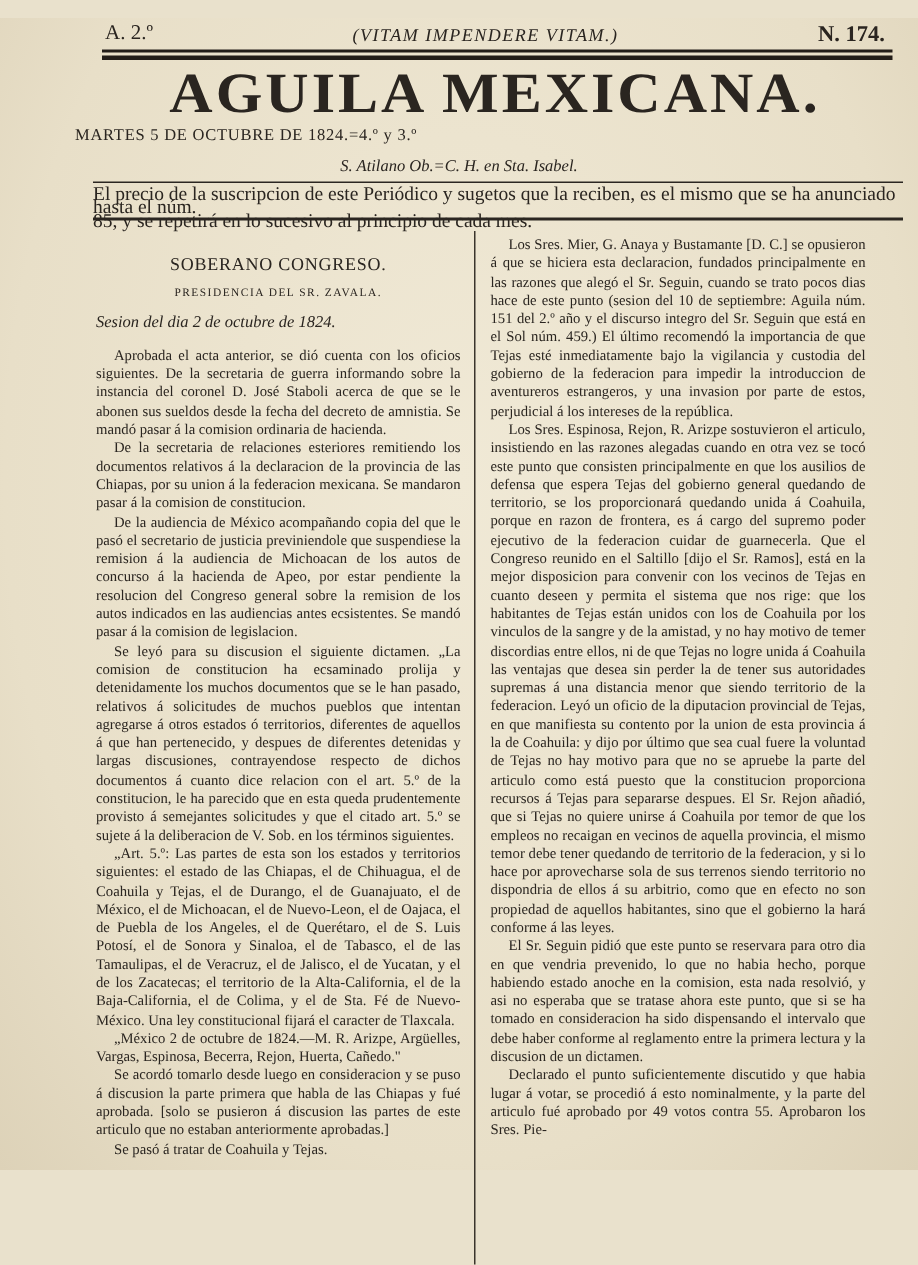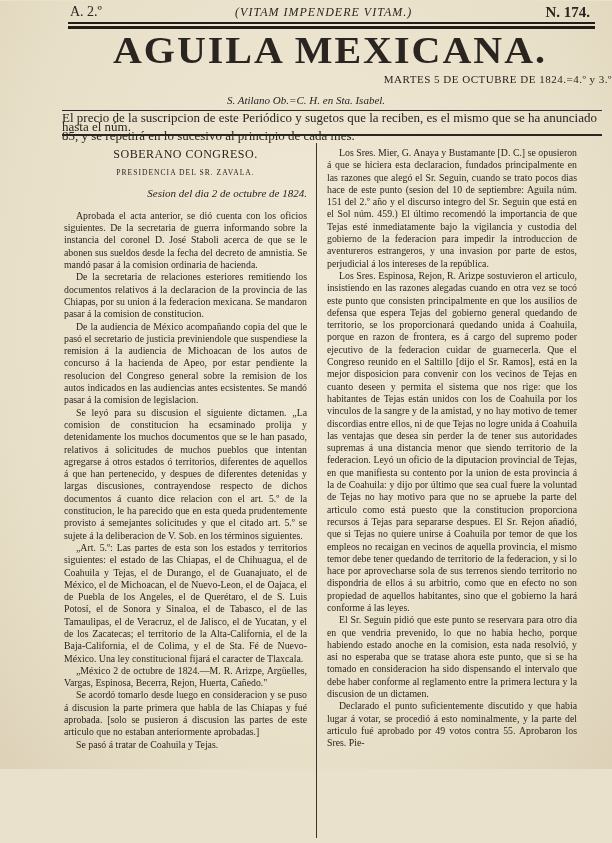--- a/index.html
+++ b/index.html
@@ -4,53 +4,53 @@
 <style>
   html, body { margin: 0; padding: 0; }
   body {
     width: 612px; height: 843px; overflow: hidden;
     background: #e9e1cc;
     font-family: "Liberation Serif", "DejaVu Serif", serif;
     color: #2a2520;
     position: relative;
   }
   .page {
-    position: absolute; left: 0; top: 1px; width: 612px; height: 768px;
+    position: absolute; left: 0; top: 12px; width: 612px; height: 768px;
     background: radial-gradient(ellipse at 50% 40%, #f0e9d6 0%, #e8dfc8 70%, #ddd2b8 100%);
   }
   .masthead-top {
     position: absolute; top: 2px; left: 70px; width: 520px; height: 18px;
     font-size: 14px; display: flex; justify-content: space-between; align-items: center;
   }
   .masthead-top .motto { font-style: italic; letter-spacing: 1px; font-size: 12px; }
   .masthead-top .num { font-size: 15px; font-weight: bold; }
   .rule-thick { position: absolute; left: 68px; width: 527px; background: #221d18; }
   .title {
     position: absolute; top: 28px; left: 70px; width: 520px; text-align: center;
     font-size: 40px; font-weight: bold; letter-spacing: 2px; line-height: 44px;
     transform: scaleY(0.95);
   }
-  .dateline { position: absolute; top: 72px; left: 0; width: 612px; text-align: right; font-size: 11px; letter-spacing: 0.5px; padding-left: 50px; box-sizing: border-box; }
+  .dateline { position: absolute; top: 72px; left: 0; width: 612px; text-align: left; font-size: 11px; letter-spacing: 0.5px; padding-left: 50px; box-sizing: border-box; }
   .saint { position: absolute; top: 93px; left: 0; width: 612px; text-align: center; font-size: 11px; font-style: italic; box-sizing: border-box; }
   .notice {
     position: absolute; top: 112px; left: 62px; width: 540px; text-align: left;
     font-size: 13px; line-height: 9px;
   }
   .rule-thin { position: absolute; left: 62px; width: 540px; height: 1px; background: #2b2621; }
   .col {
     position: absolute; top: 142px; font-size: 9.8px; line-height: 12.3px;
     text-align: justify; hyphens: manual;
   }
   .col-left { left: 64px; width: 243px; }
   .col-right { left: 327px; width: 250px; top: 146px; }
   .col-divider { position: absolute; left: 316px; top: 142px; width: 1px; height: 695px; background: #3a342c; }
   .col p { margin: 0; text-indent: 12px; }
-  .h-section { text-align: center; font-size: 12px; letter-spacing: 0.5px; margin: 5px 0 7px 0; }
+  .h-section { text-align: center; font-size: 12px; letter-spacing: 0.5px; margin: 16px 0 7px 0; }
   .h-pres { text-align: center; font-size: 7.6px; letter-spacing: 1px; margin: 0 0 7px 0; }
-  .h-session { text-align: right; font-size: 11px; font-style: italic; margin: 0 0 11px 0; }
+  .h-session { text-align: left; font-size: 11px; font-style: italic; margin: 0 0 11px 0; }
 </style>
 </head>
 <body>
 
 <div class="page">
 
   <div class="masthead-top">
     <span>A. 2.º</span>
     <span class="motto">(VITAM IMPENDERE VITAM.)</span>
     <span class="num">N. 174.</span>

